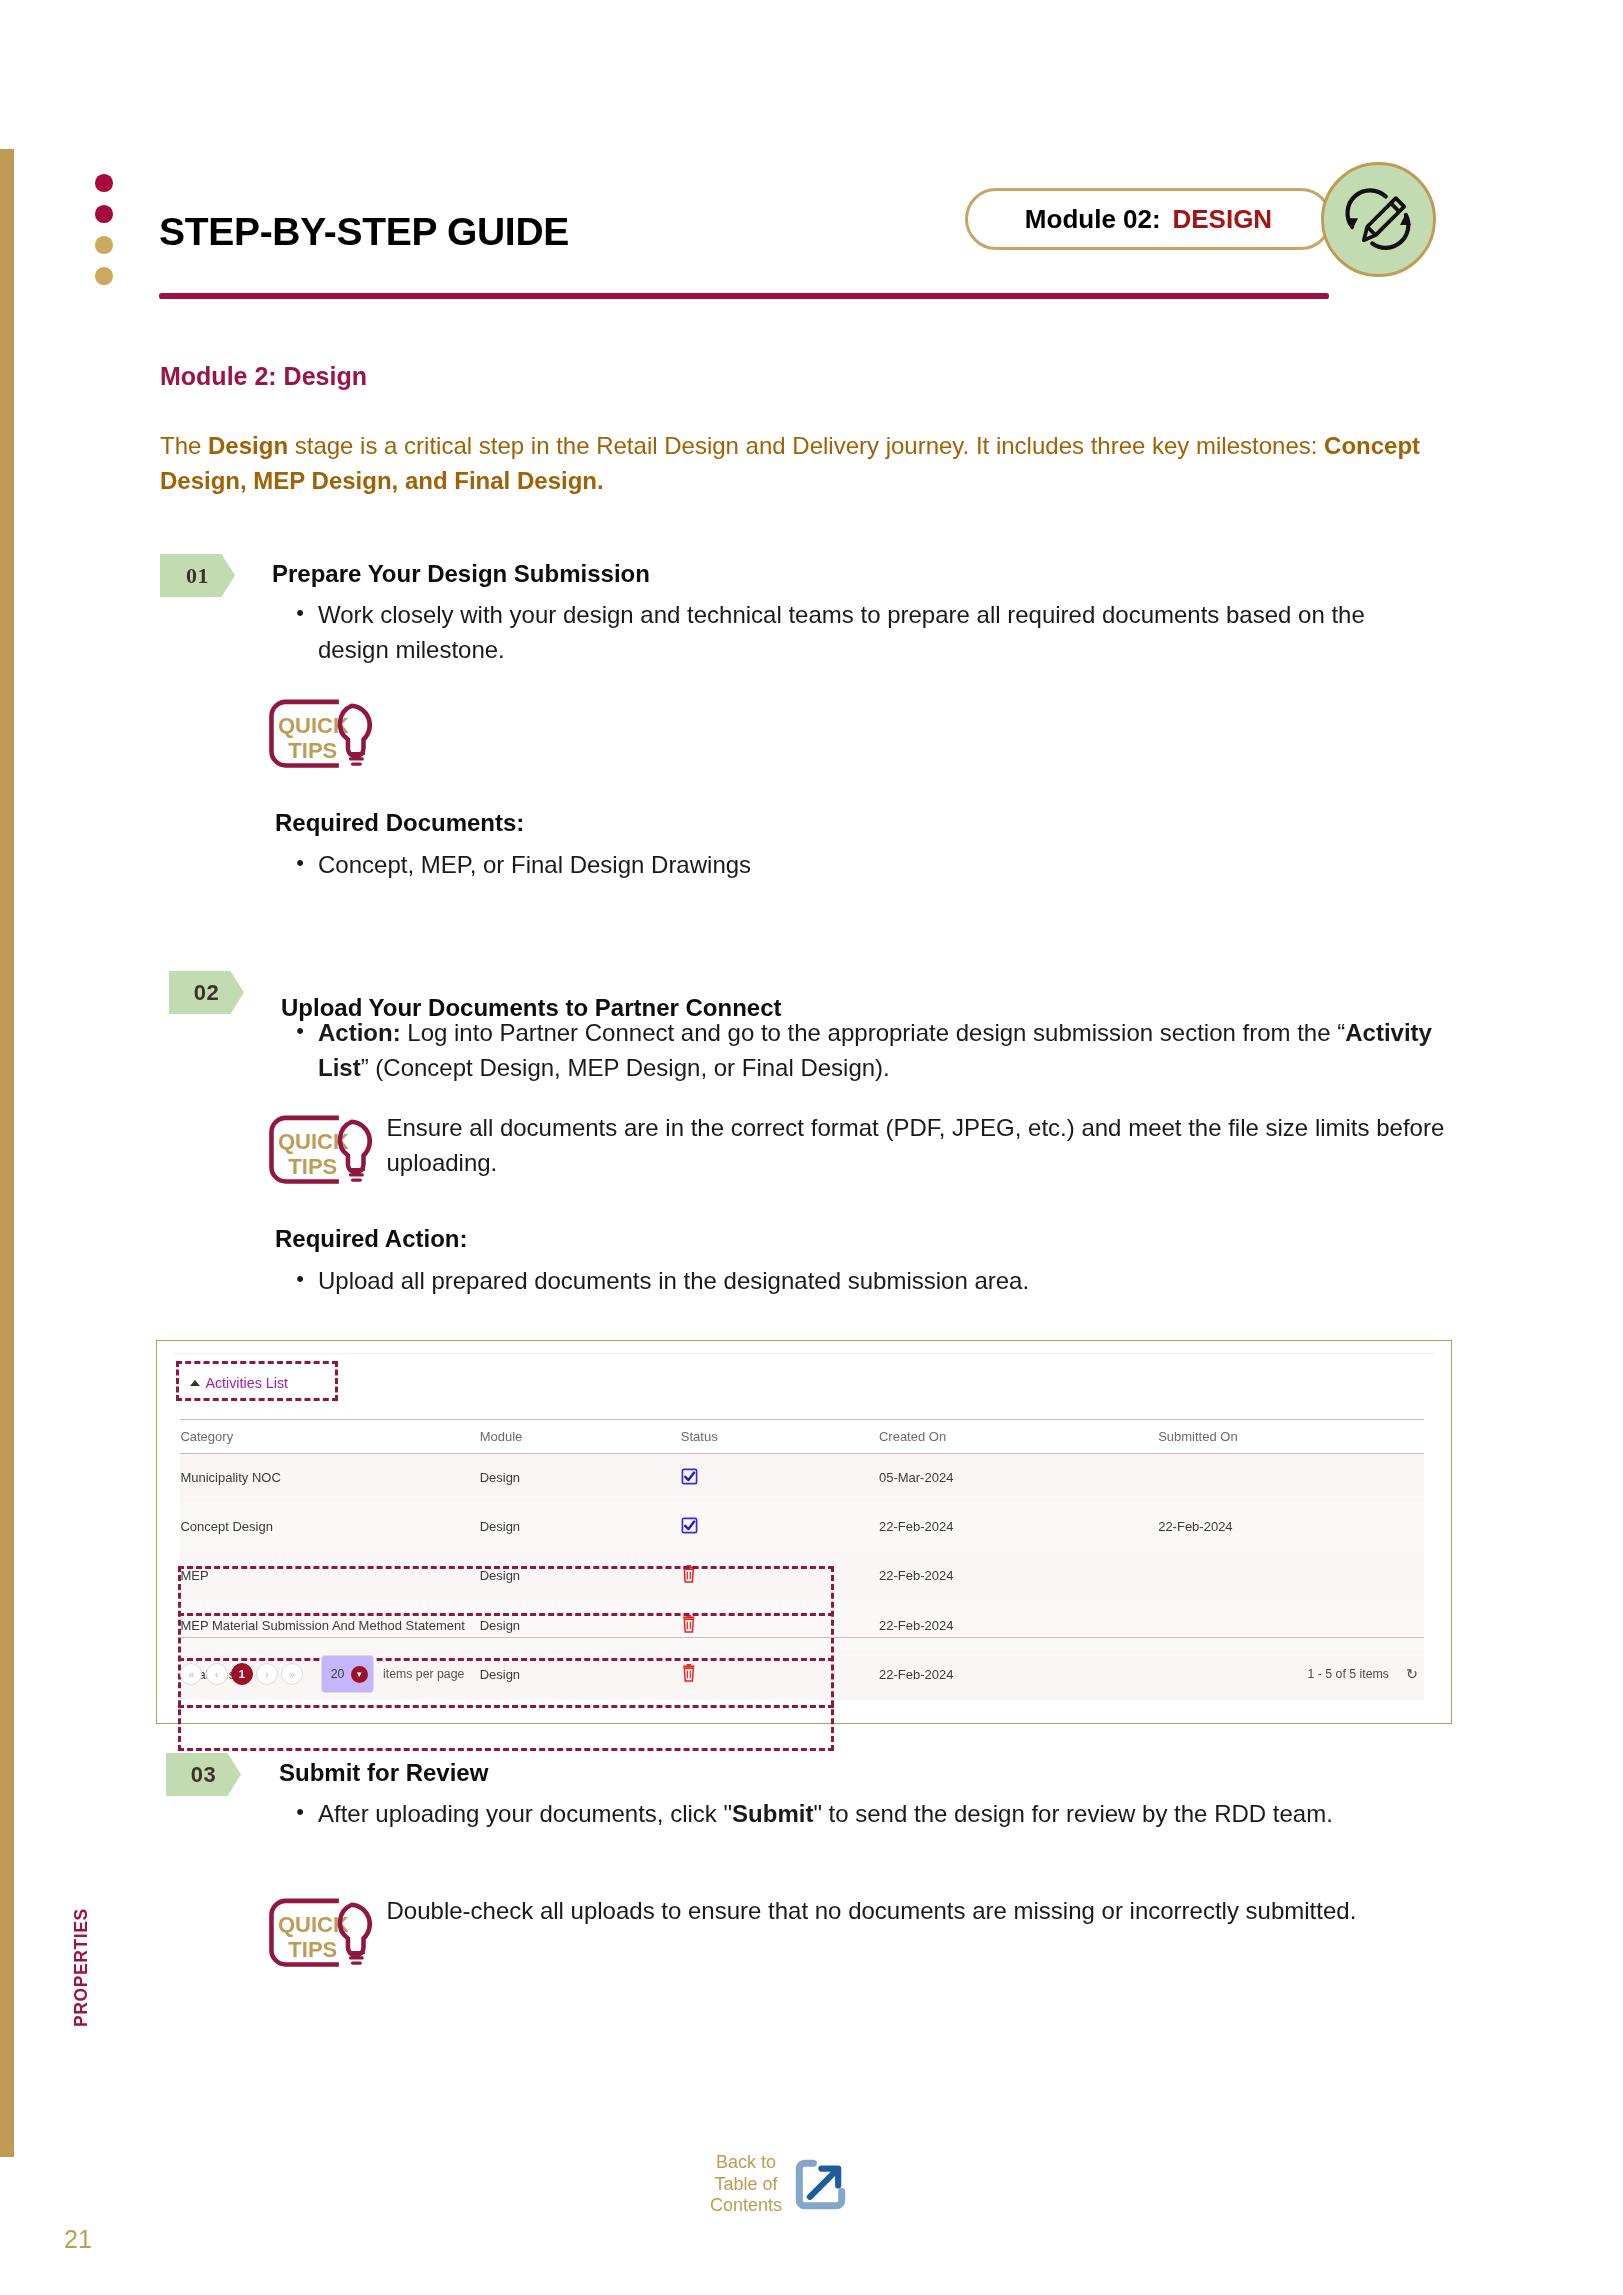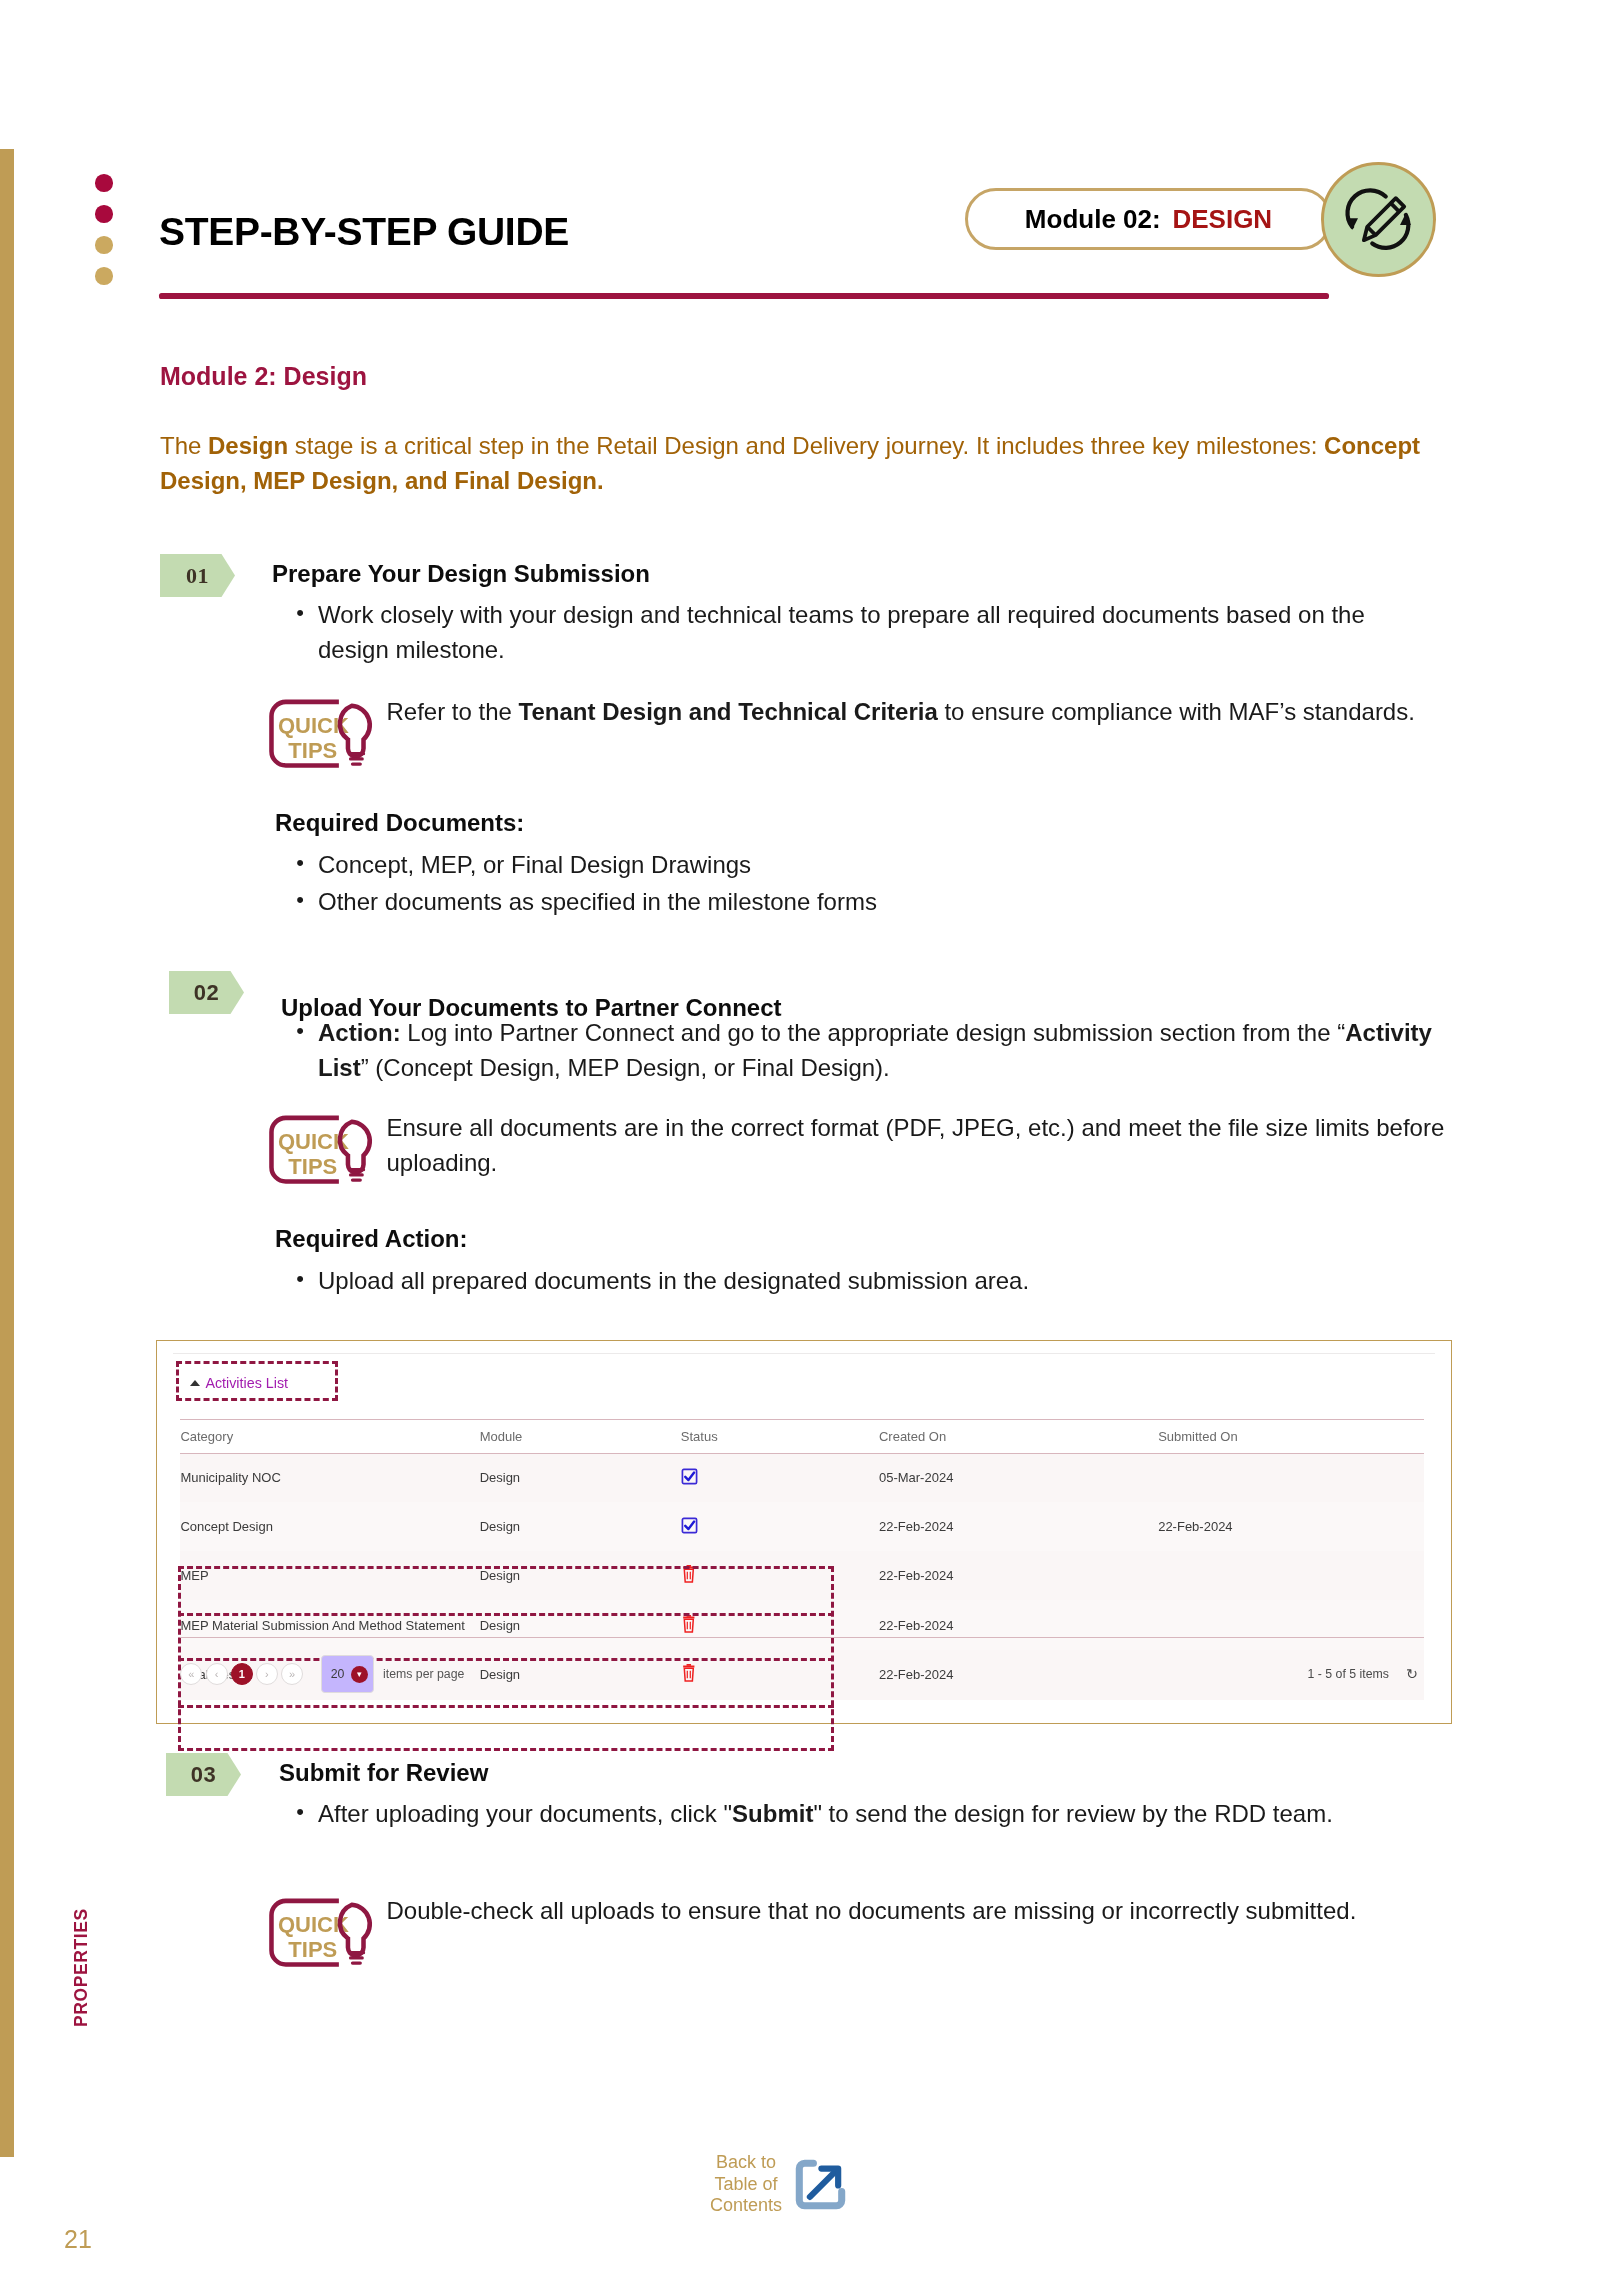--- a/index.html
+++ b/index.html
@@ -424,27 +424,25 @@
         <text x="18" y="54" font-family="'Liberation Sans', sans-serif" font-size="34" font-weight="bold" fill="#bf9c55">QUICK</text>
         <text x="34" y="92" font-family="'Liberation Sans', sans-serif" font-size="34" font-weight="bold" fill="#bf9c55">TIPS</text>
         <path d="M132 12 a30 30 0 0 1 18 52 l0 14 a12 12 0 0 1 -24 0 l0 -14 a30 30 0 0 1 6 -52 z" fill="none" stroke="#8f1742" stroke-width="7"></path>
         <g stroke="#8f1742" stroke-width="5" stroke-linecap="round">
           <line x1="128" y1="86" x2="150" y2="86"></line>
           <line x1="130" y1="94" x2="148" y2="94"></line>
           <line x1="133" y1="102" x2="145" y2="102"></line>
         </g>
       </svg>
     </span>
-    <span class="tip-text"><span>Refer to the </span><b>Tenant Design and Technical Criteria</b><span> to ensure compliance with MAF’s standards.</span></span>
   </div>
 
   <div class="sub-head" style="left:275px; top:809px;">Required Documents:</div>
   <ul class="bullets" style="left:291px; top:848px; width:1144px;">
     <li>Concept, MEP, or Final Design Drawings</li>
-    <li>Other documents as specified in the milestone forms</li>
   </ul>
 
   <div class="step-badge" style="left:169px; top:971px;">02</div>
   <div class="step-title" style="left:281px; top:978px;margin-top:16px;">Upload Your Documents to Partner Connect</div>
 
   <ul class="bullets" style="left:291px; top:1016px; width:1144px;">
     <li><b>Action:</b><span> Log into Partner Connect and go to the appropriate design submission section from the “</span><b>Activity List</b><span>” (Concept Design, MEP Design, or Final Design).</span></li>
   </ul>
 
   <div class="tip" style="left:266px; top:1111px;">

